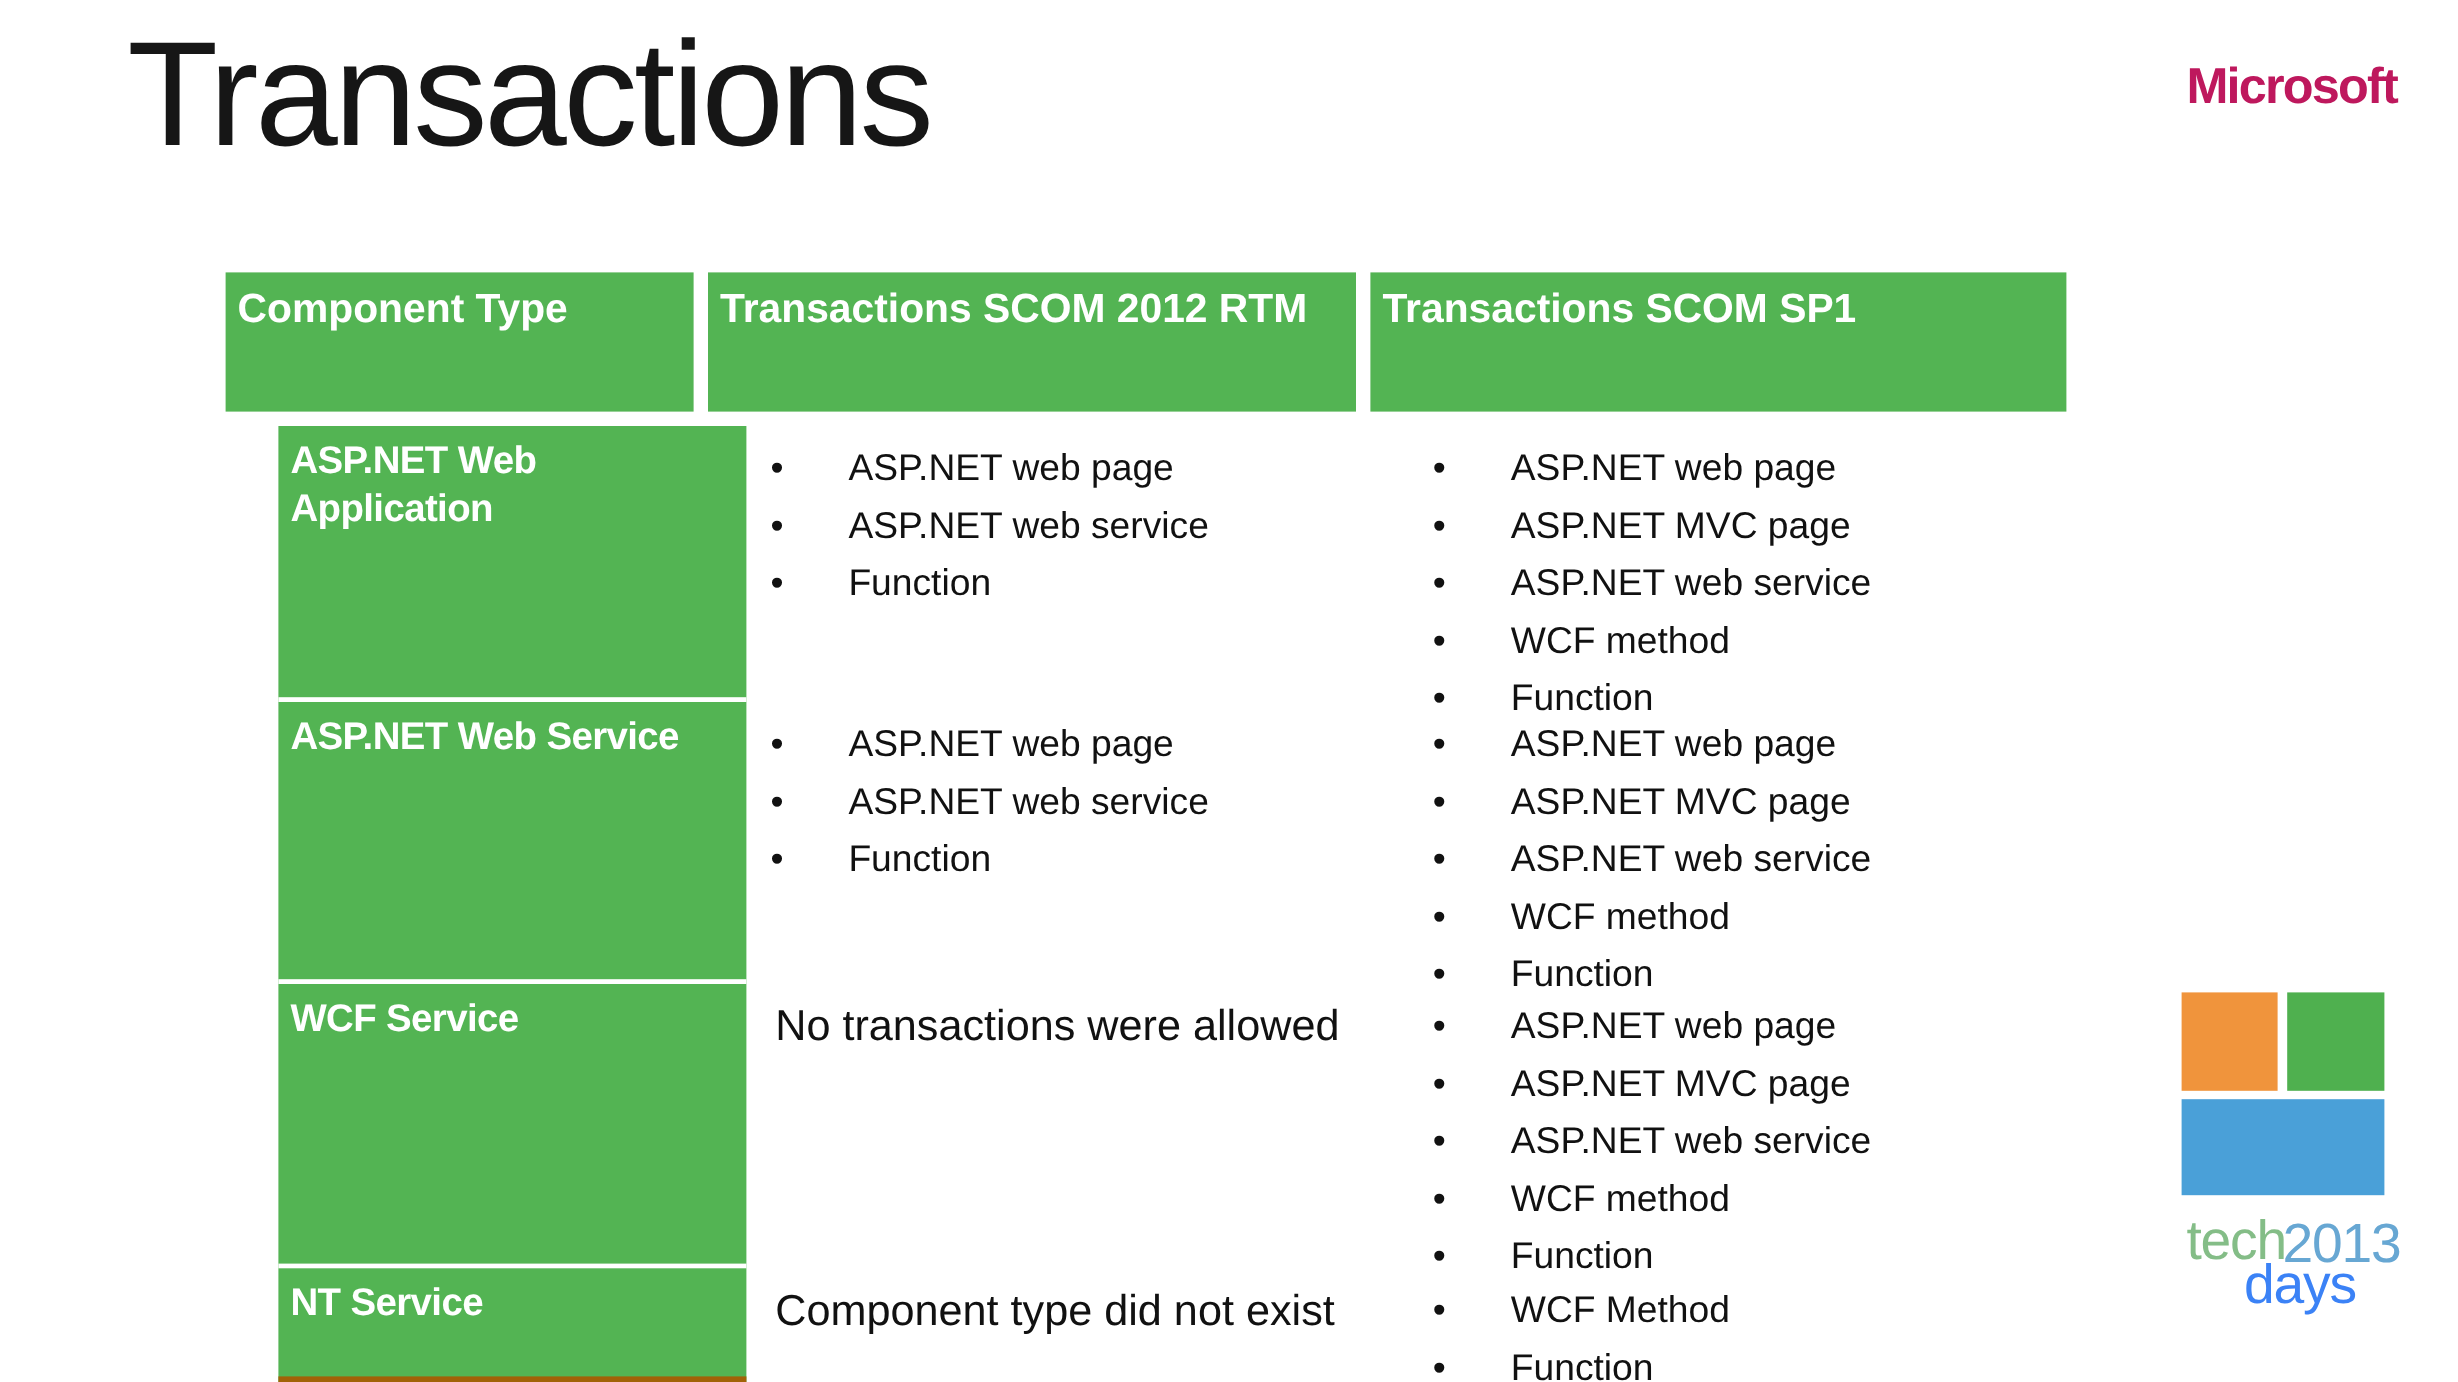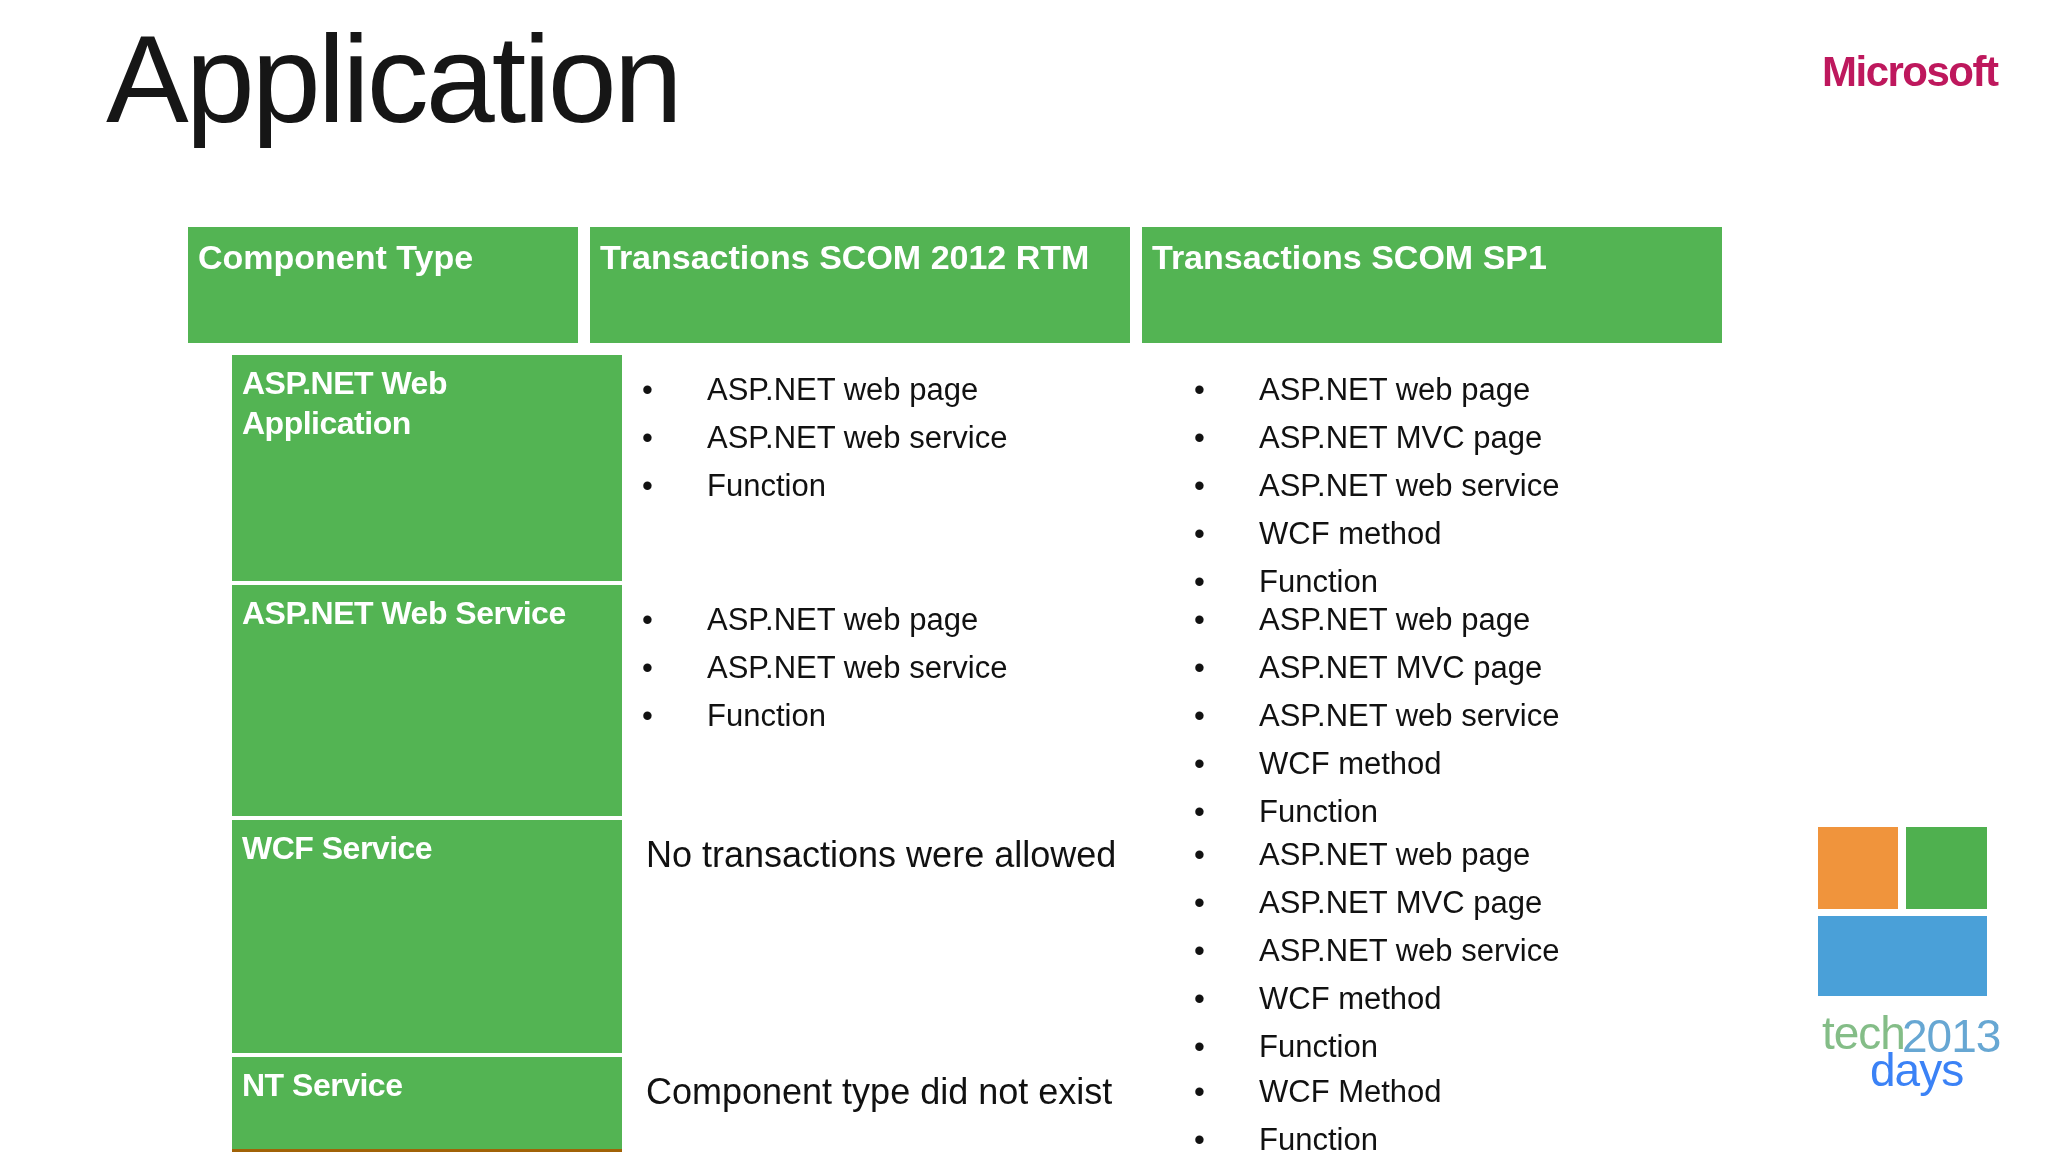--- a/index.html
+++ b/index.html
@@ -38,21 +38,21 @@
   .row-2{height:235px;}
   .row-3{height:237px;justify-content:space-between;}
   .row-4{height:95px;}
 
   .lbl{
     width:390px;flex:none;box-sizing:border-box;height:100%;
     background:#53b453;border-bottom:4px solid #ffffff;
     color:#ffffff;font-weight:700;font-size:32px;line-height:40px;
     letter-spacing:-0.5px;padding:8px 10px;
   }
-  .row-4 .lbl{border-bottom:3px solid #a16207;}
+  .row-4 .lbl{border-bottom:5px solid #a16207;}
 
   .cell{box-sizing:border-box;overflow:visible;}
   .c2{width:540px;margin-left:12px;flex:none;}
   .c3{width:628px;margin-left:12px;flex:none;}
 
   .blist{margin:0;padding:11px 0 0 0;list-style:none;}
   .blist li{display:flex;font-size:31px;line-height:48px;color:#111111;}
   .blist .dot{width:65px;flex:none;padding-left:8px;}
   .cell-text{margin:0;padding:11px 0 0 12px;font-size:36px;line-height:48px;color:#111111;}
 
@@ -64,21 +64,21 @@
   .wm{position:absolute;font-weight:300;font-size:46px;letter-spacing:-1px;line-height:1;}
   .wm-tech{left:4px;top:183px;color:#84bd87;}
   .wm-year{left:84px;top:186px;color:#67a7d3;}
   .wm-days{left:52px;top:220px;color:#3b82f6;}
 </style>
 </head>
 <body>
 
 <div class="slide">
 
-  <h1 class="page-title">Application</h1>
+  <h1 class="page-title">Transactions</h1>
 
   <div class="ms-logo">Microsoft</div>
 
   <div class="cmp-table">
 
     <div class="t-head">
       <div class="hcell hc1">Component Type</div>
       <div class="hcell hc2">Transactions SCOM 2012 RTM</div>
       <div class="hcell hc3">Transactions SCOM SP1</div>
     </div>

